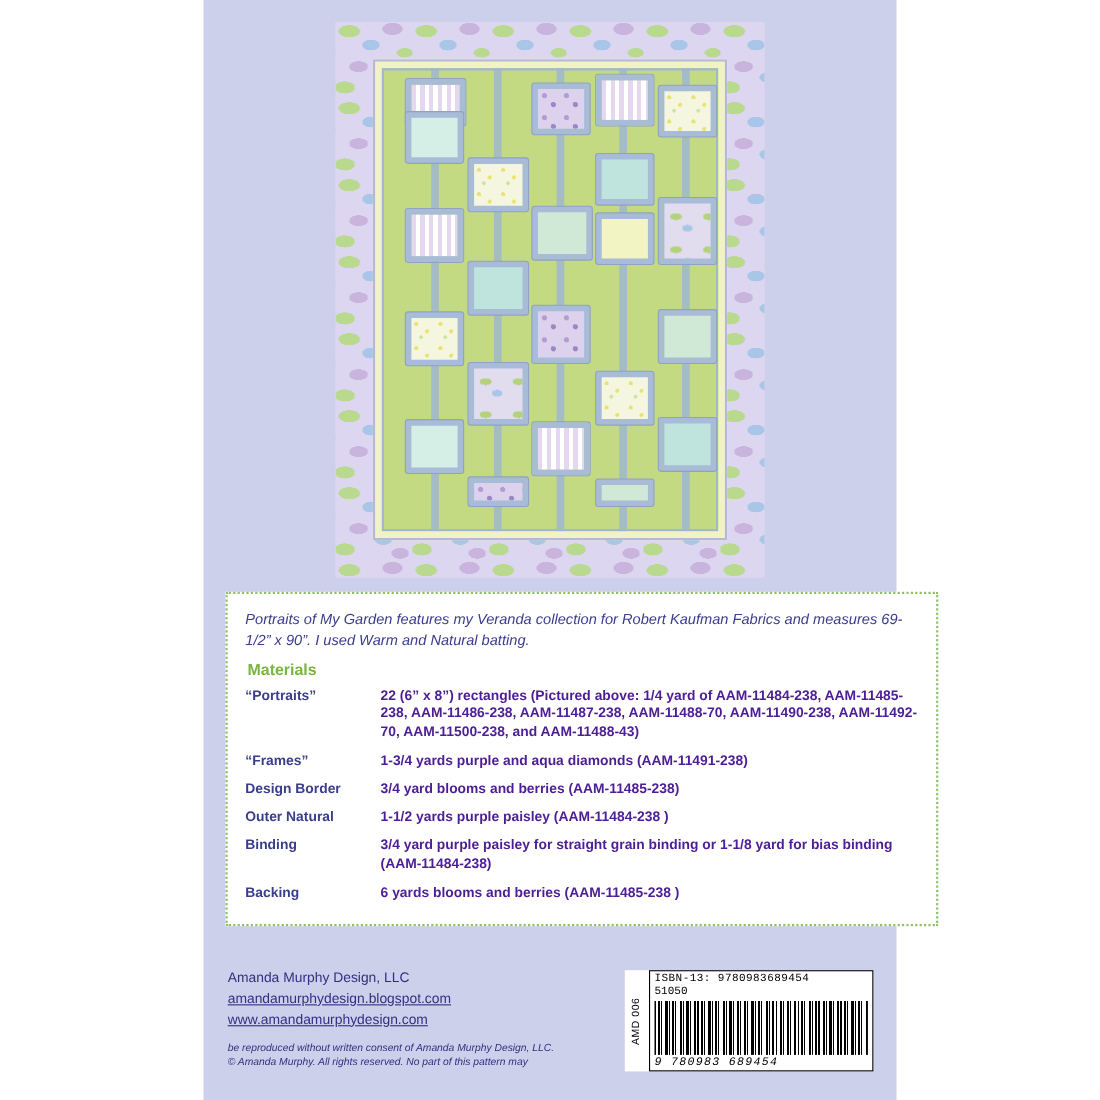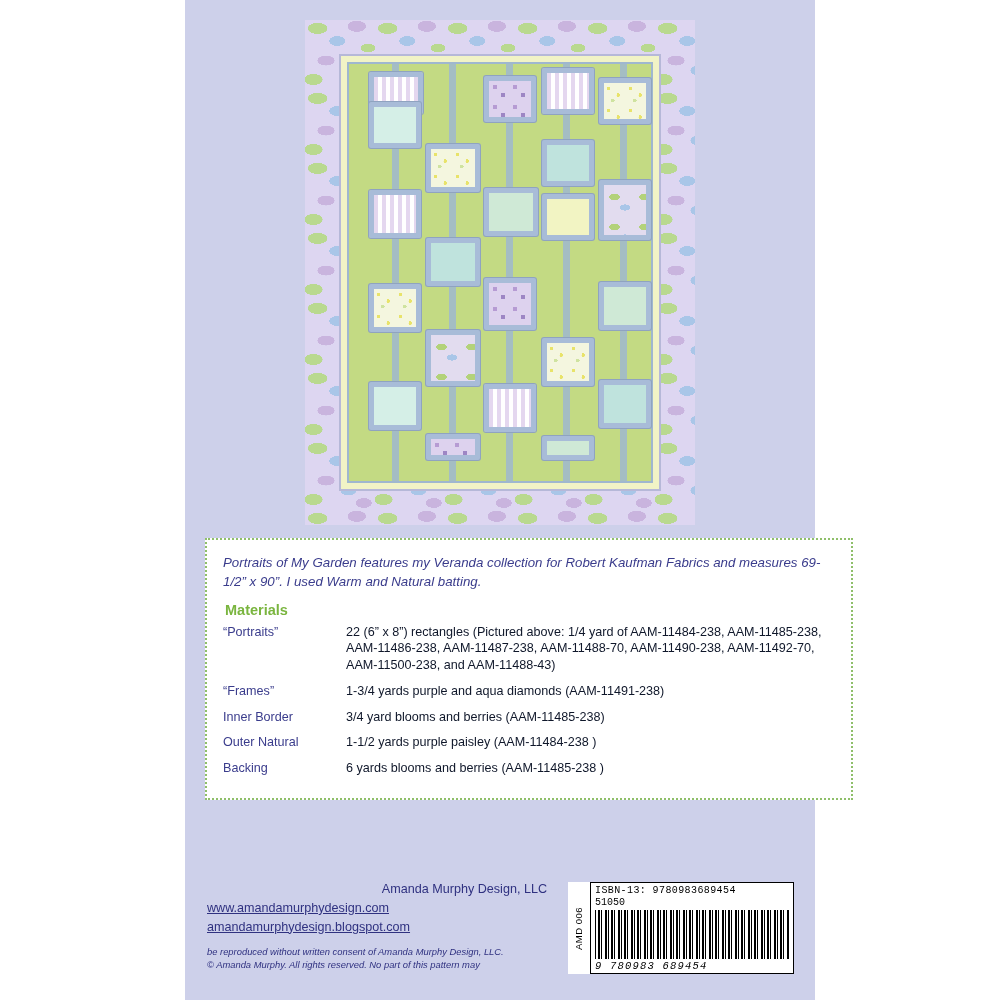--- a/index.html
+++ b/index.html
@@ -125,49 +125,49 @@
   }
   .materials-title {
     color: #7ab53f;
     font-weight: bold;
     font-size: 14.5px;
     margin: 0 0 6px 2px;
   }
   table.materials {
     width: 100%;
     border-collapse: collapse;
+    font-weight: bold;
   }
   table.materials td {
     vertical-align: top;
     padding: 0 0 9px 0;
     font-size: 12.6px;
     line-height: 1.33;
   }
   td.label {
     width: 123px;
     color: #3a3c8c;
     padding-left: 4px;
     white-space: nowrap;
   }
   td.value {
-    color: #0f172a;
+    color: #4c1d95;
   }
 
   
   .footer {
     position: absolute;
     left: 22px;
     top: 880px;
     width: 340px;
     color: #2f3180;
   }
   .footer .company {
     font-size: 12.6px;
     line-height: 1.5;
-    text-align: right;
   }
   .footer .site {
     font-size: 12.6px;
     line-height: 1.5;
     text-decoration: underline;
     display: block;
     color: #2f3180;
   }
   .footer .legal {
     margin-top: 8px;
@@ -293,39 +293,43 @@
       <tbody>
         <tr>
           <td class="label">“Portraits”</td>
           <td class="value">22 (6” x 8”) rectangles (Pictured above: 1/4 yard of AAM-11484-238, AAM-11485-238, AAM-11486-238, AAM-11487-238, AAM-11488-70, AAM-11490-238, AAM-11492-70, AAM-11500-238, and AAM-11488-43)</td>
         </tr>
         <tr>
           <td class="label">“Frames”</td>
           <td class="value">1-3/4 yards purple and aqua diamonds (AAM-11491-238)</td>
         </tr>
         <tr>
-          <td class="label">Inner Border</td>
+          <td class="label">Design Border</td>
           <td class="value">3/4 yard blooms and berries (AAM-11485-238)</td>
         </tr>
         <tr>
           <td class="label">Outer Natural</td>
           <td class="value">1-1/2 yards purple paisley (AAM-11484-238 )</td>
+        </tr>
+        <tr>
+          <td class="label">Binding</td>
+          <td class="value">3/4 yard purple paisley for straight grain binding or 1-1/8 yard for bias binding (AAM-11484-238)</td>
         </tr>
         <tr>
           <td class="label">Backing</td>
           <td class="value">6 yards blooms and berries (AAM-11485-238 )</td>
         </tr>
       </tbody>
     </table>
   </div>
 
   <div class="footer">
     <div class="company">Amanda Murphy Design, LLC</div>
+    <a class="site" href="#">amandamurphydesign.blogspot.com</a>
     <a class="site" href="#">www.amandamurphydesign.com</a>
-    <a class="site" href="#">amandamurphydesign.blogspot.com</a>
     <div class="legal">
       <div>be reproduced without written consent of Amanda Murphy Design, LLC.</div>
       <div>© Amanda Murphy.  All rights reserved.  No part of this pattern may</div>
     </div>
   </div>
 
   <div class="barcode-box">
     <div class="amd-code">
       <span>AMD 006</span>
     </div>

